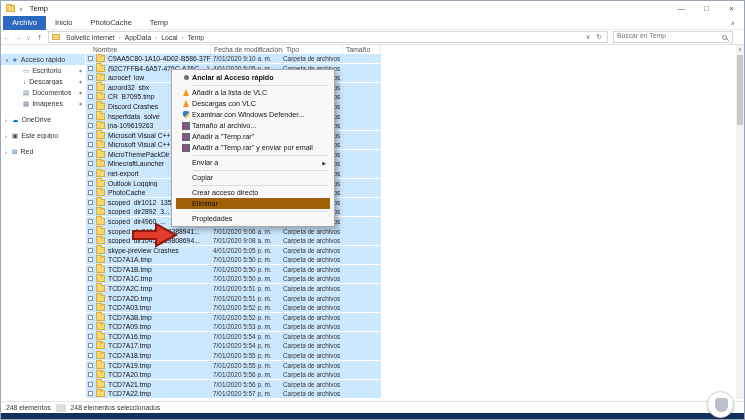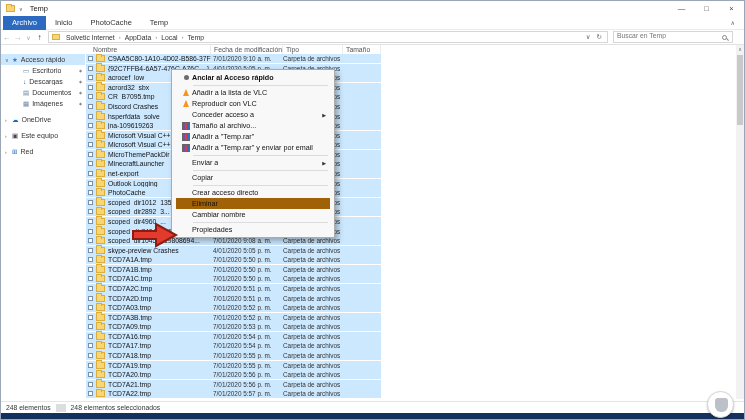--- a/index.html
+++ b/index.html
@@ -516,26 +516,27 @@
     <div class="mi" data-name="context-menu-item-anadir-a-la-lista-de-vlc">
       <span class="mic" data-name="vlc-icon">
         <span class="ic-vlc" data-name="vlc-glyph"></span>
       </span>
       <span class="milabel" data-name="menu-item-label">Añadir a la lista de VLC</span>
     </div>
     <div class="mi" data-name="context-menu-item-reproducir-con-vlc">
       <span class="mic" data-name="vlc-icon">
         <span class="ic-vlc" data-name="vlc-glyph"></span>
       </span>
-      <span class="milabel" data-name="menu-item-label">Reproducir con VLC</span>
-    </div>
-    <div class="mi" data-name="context-menu-item-conceder-acceso-a">
-      <span class="mic" data-name="no-icon"></span>
-      <span class="milabel" data-name="menu-item-label">Conceder acceso a</span>
-      <span class="subarrow" data-name="submenu-arrow-icon">▶</span>
+      <span class="milabel" data-name="menu-item-label">Descargas con VLC</span>
+    </div>
+    <div class="mi" data-name="context-menu-item-examinar-con-windows-defender">
+      <span class="mic" data-name="shield-icon">
+        <span class="ic-shield" data-name="shield-glyph"></span>
+      </span>
+      <span class="milabel" data-name="menu-item-label">Examinar con Windows Defender...</span>
     </div>
     <div class="mi" data-name="context-menu-item-anadir-al-archivo">
       <span class="mic" data-name="winrar-icon">
         <span class="ic-winrar" data-name="winrar-glyph"></span>
       </span>
       <span class="milabel" data-name="menu-item-label">Tamaño al archivo...</span>
     </div>
     <div class="mi" data-name="context-menu-item-anadir-a-temp-rar">
       <span class="mic" data-name="winrar-icon">
         <span class="ic-winrar" data-name="winrar-glyph"></span>
@@ -561,24 +562,20 @@
     </div>
     <div class="msep" data-name="menu-separator"></div>
     <div class="mi" data-name="context-menu-item-crear-acceso-directo">
       <span class="mic" data-name="no-icon"></span>
       <span class="milabel" data-name="menu-item-label">Crear acceso directo</span>
     </div>
     <div class="mi hl" data-name="context-menu-item-eliminar">
       <span class="mic" data-name="no-icon"></span>
       <span class="milabel" data-name="menu-item-label">Eliminar</span>
     </div>
-    <div class="mi" data-name="context-menu-item-cambiar-nombre">
-      <span class="mic" data-name="no-icon"></span>
-      <span class="milabel" data-name="menu-item-label">Cambiar nombre</span>
-    </div>
     <div class="msep" data-name="menu-separator"></div>
     <div class="mi" data-name="context-menu-item-propiedades">
       <span class="mic" data-name="no-icon"></span>
       <span class="milabel" data-name="menu-item-label">Propiedades</span>
     </div>
   </div>
 
 <svg class="red-arrow" data-name="red-arrow-annotation" width="48" height="28" viewBox="0 0 48 28">
   <polygon points="2,10 25,10 25,3 45,14 25,25 25,18 2,18" fill="#e23b2e" stroke="#8e1b10" stroke-width="2"></polygon>
 </svg>

